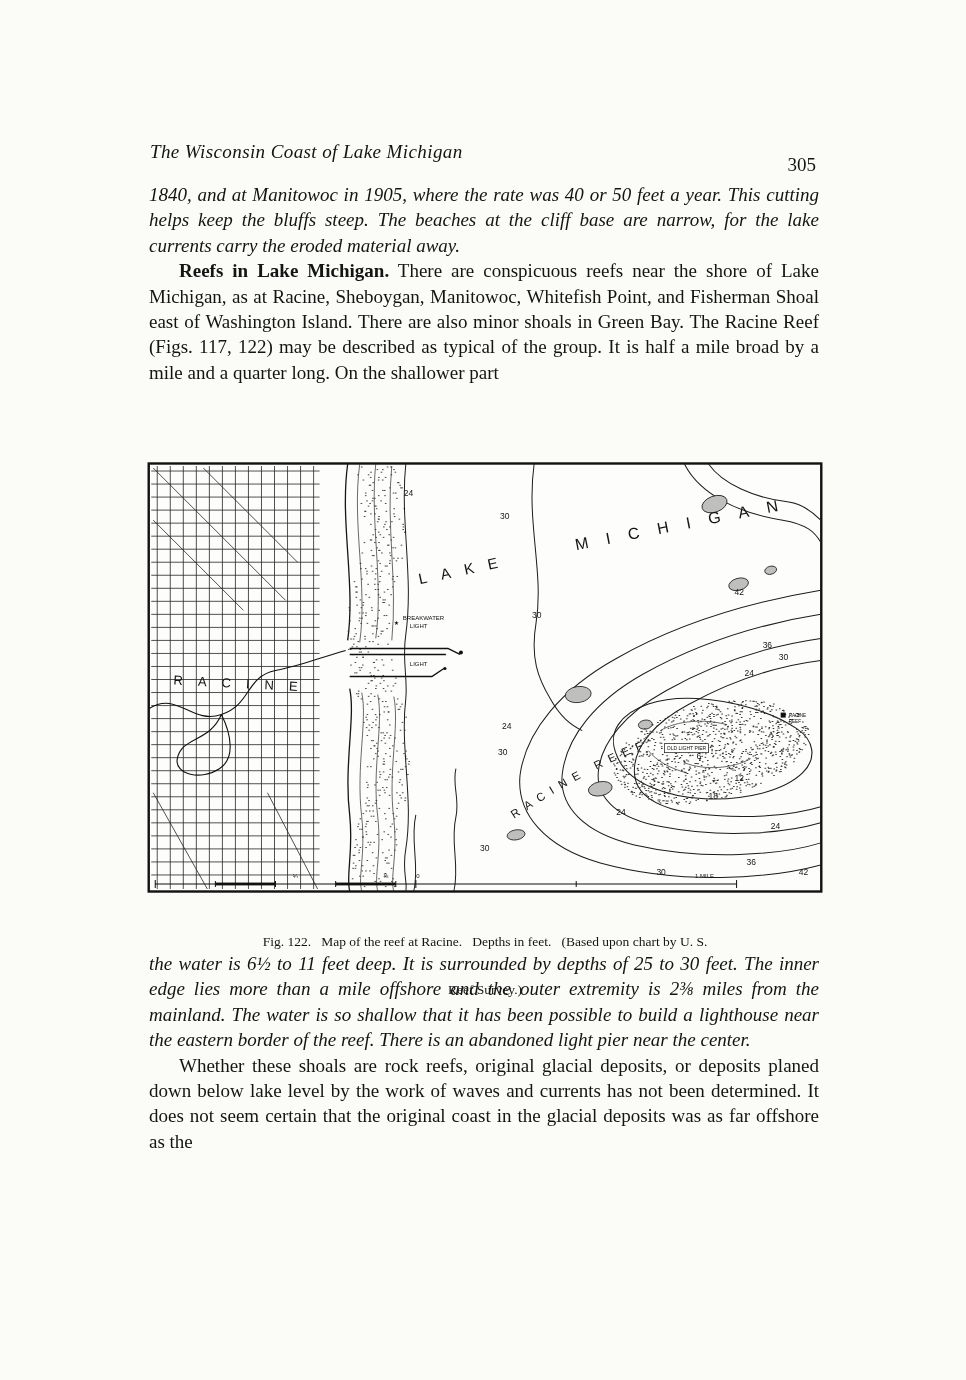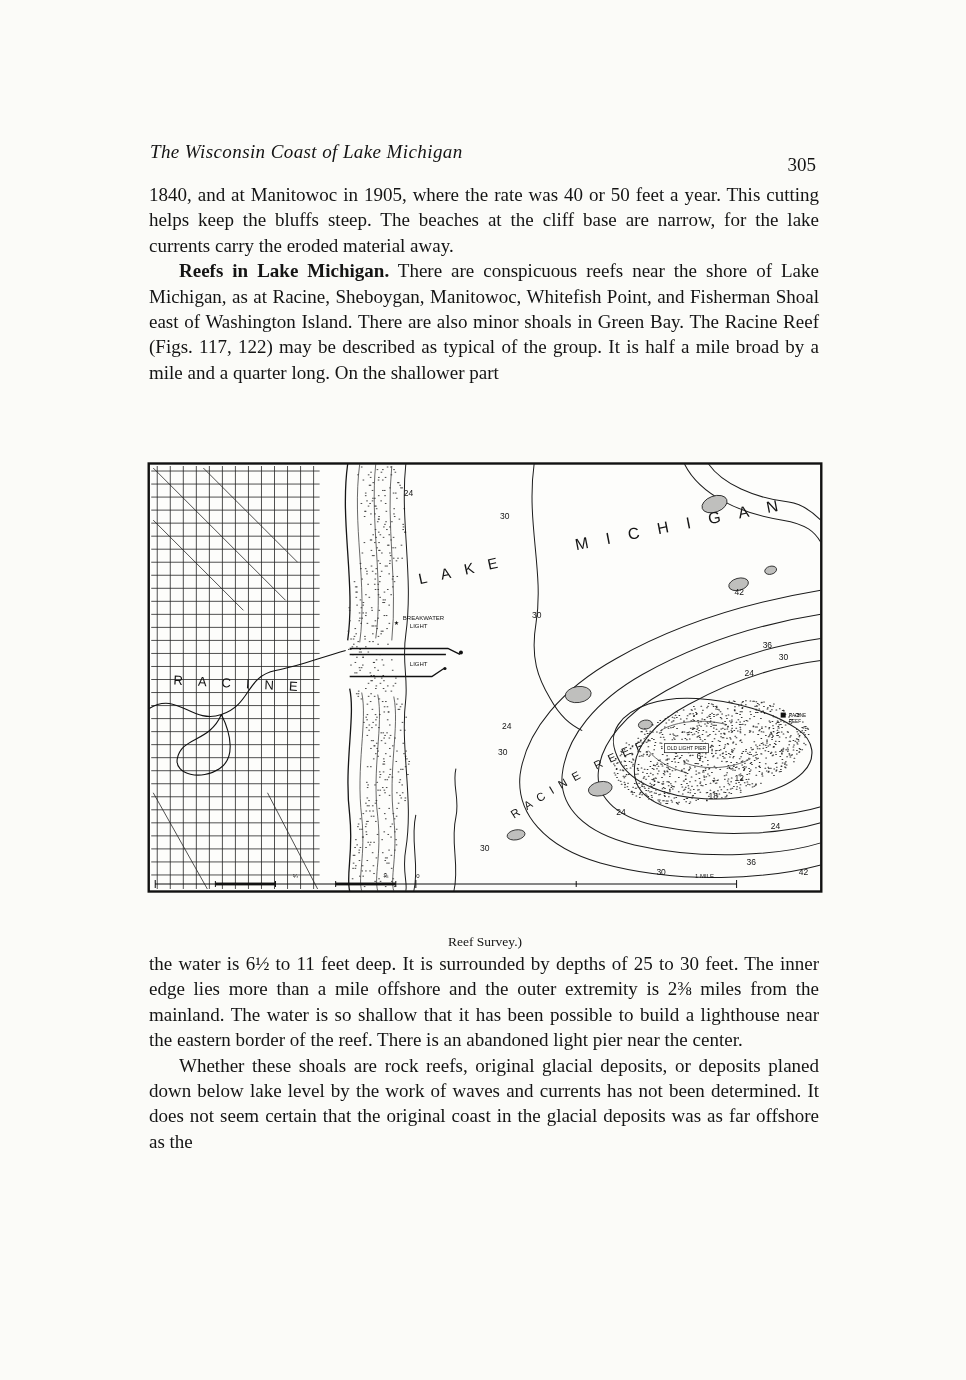--- a/index.html
+++ b/index.html
@@ -10,21 +10,21 @@
   }
   
   .running-header{position:absolute;top:141px;left:150px;width:668px;height:26px;}
   .header-title{display:block;font-style:italic;font-size:19px;letter-spacing:.4px;}
   .page-number{position:absolute;right:2px;top:13px;font-size:19px;font-style:normal;}
   
   .body-text{position:absolute;left:149px;width:670px;font-size:19px;line-height:25.4px;text-align:justify;}
   .block1{top:182px;}
   .block2{top:951px;}
   .par{margin:0;text-indent:30px;}
-  .par.no-indent{text-indent:0;}
+  .par.no-indent{text-indent:0;font-style:italic;}
   .par strong{font-weight:bold;}
   
   figure{position:absolute;top:462px;left:147px;width:676px;margin:0;}
   figcaption{margin-top:9px;text-align:center;font-size:13.5px;line-height:16px;white-space:pre-wrap;}
   
   svg{display:block;}
   .map-border{fill:#fdfdfb;stroke:#111;stroke-width:2.4;}
   .grid{fill:none;stroke:#262626;stroke-width:.8;}
   .river{fill:none;stroke:#111;stroke-width:1.1;}
   .shore{fill:none;stroke:#161616;stroke-width:1.3;}
@@ -164,20 +164,21 @@
         <g id="scale-labels">
             <text x="148" y="415" class="tiny mid">¼</text>
             <text x="238" y="415" class="tiny mid">⅛</text>
             <text x="270" y="415" class="tiny mid">0</text>
             <text x="556" y="415" class="tiny mid">1 MILE</text>
           </g>
       </g>
     </svg>
 
     <figcaption>
+      <div>Fig. 122.   Map of the reef at Racine.   Depths in feet.   (Based upon chart by U. S.</div>
       <div>Reef Survey.)</div>
     </figcaption>
   </figure>
 
   <div class="body-text block2">
     <p class="par no-indent">the water is 6½ to 11 feet deep.  It is surrounded by depths of 25 to 30 feet.  The inner edge lies more than a mile offshore and the outer extremity is 2⅜ miles from the mainland.  The water is so shallow that it has been possible to build a lighthouse near the eastern border of the reef.  There is an abandoned light pier near the center.</p>
     <p class="par">Whether these shoals are rock reefs, original glacial deposits, or deposits planed down below lake level by the work of waves and currents has not been determined.  It does not seem certain that the original coast in the glacial deposits was as far offshore as the</p>
   </div>
 
 </div>

